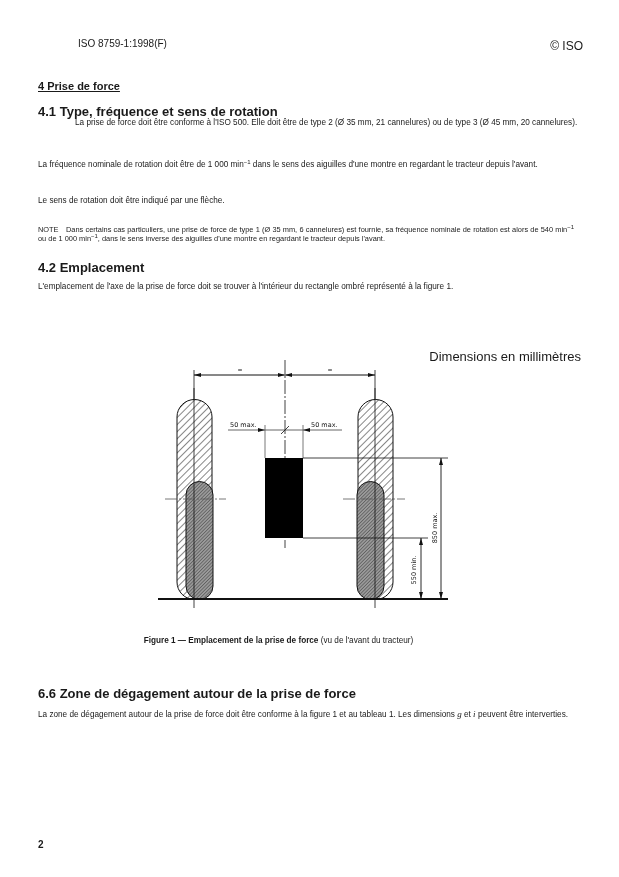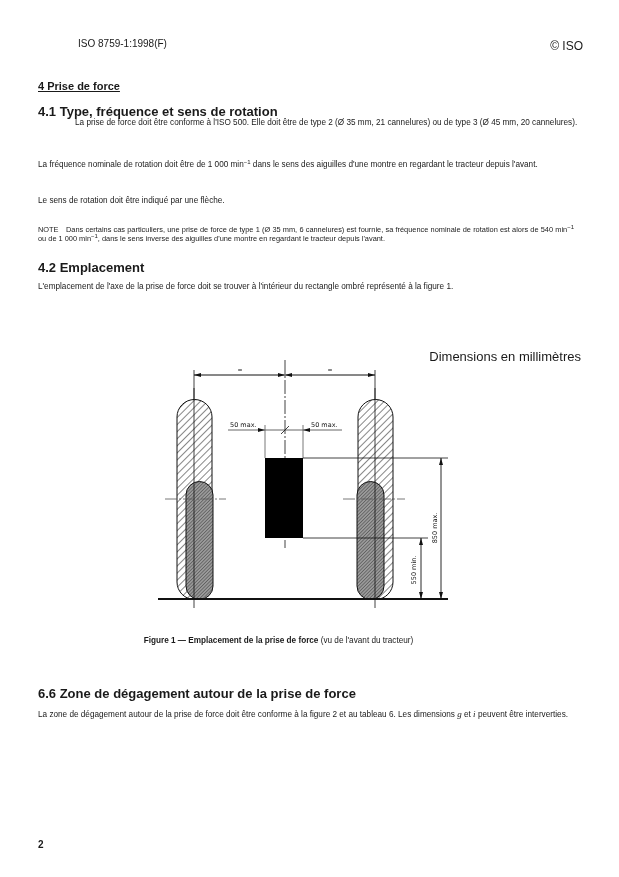--- a/index.html
+++ b/index.html
@@ -111,15 +111,15 @@
     <line x1="421" y1="538" x2="421" y2="599" stroke="#111" stroke-width="0.9"></line>
     <polygon points="421,538 419,545 423,545" fill="#111"></polygon>
     <polygon points="421,599 419,592 423,592" fill="#111"></polygon>
     <text transform="translate(416,570) rotate(-90)" font-size="6.5" text-anchor="middle" fill="#111">550 min.</text>
   </g>
 </svg>
 
 <div class="abs cap" style="left:0; width:557px; text-align:center; top:636px;"><b>Figure 1 — Emplacement de la prise de force</b><span> (vu de l'avant du tracteur)</span></div>
 
 <div class="abs h2" style="left:38px; top:686px;">6.6  Zone de dégagement autour de la prise de force</div>
-<div class="abs p" style="left:38px; top:709px;"><span>La zone de dégagement autour de la prise de force doit être conforme à la figure 2 et au tableau 6. Les dimensions </span><span class="it">g</span><span> et </span><span class="it">i</span><span> peuvent être interverties.</span></div>
+<div class="abs p" style="left:38px; top:709px;"><span>La zone de dégagement autour de la prise de force doit être conforme à la figure 1 et au tableau 1. Les dimensions </span><span class="it">g</span><span> et </span><span class="it">i</span><span> peuvent être interverties.</span></div>
 
 <div class="abs pg" style="left:38px; top:839px;">2</div>
 
 </body></html>

